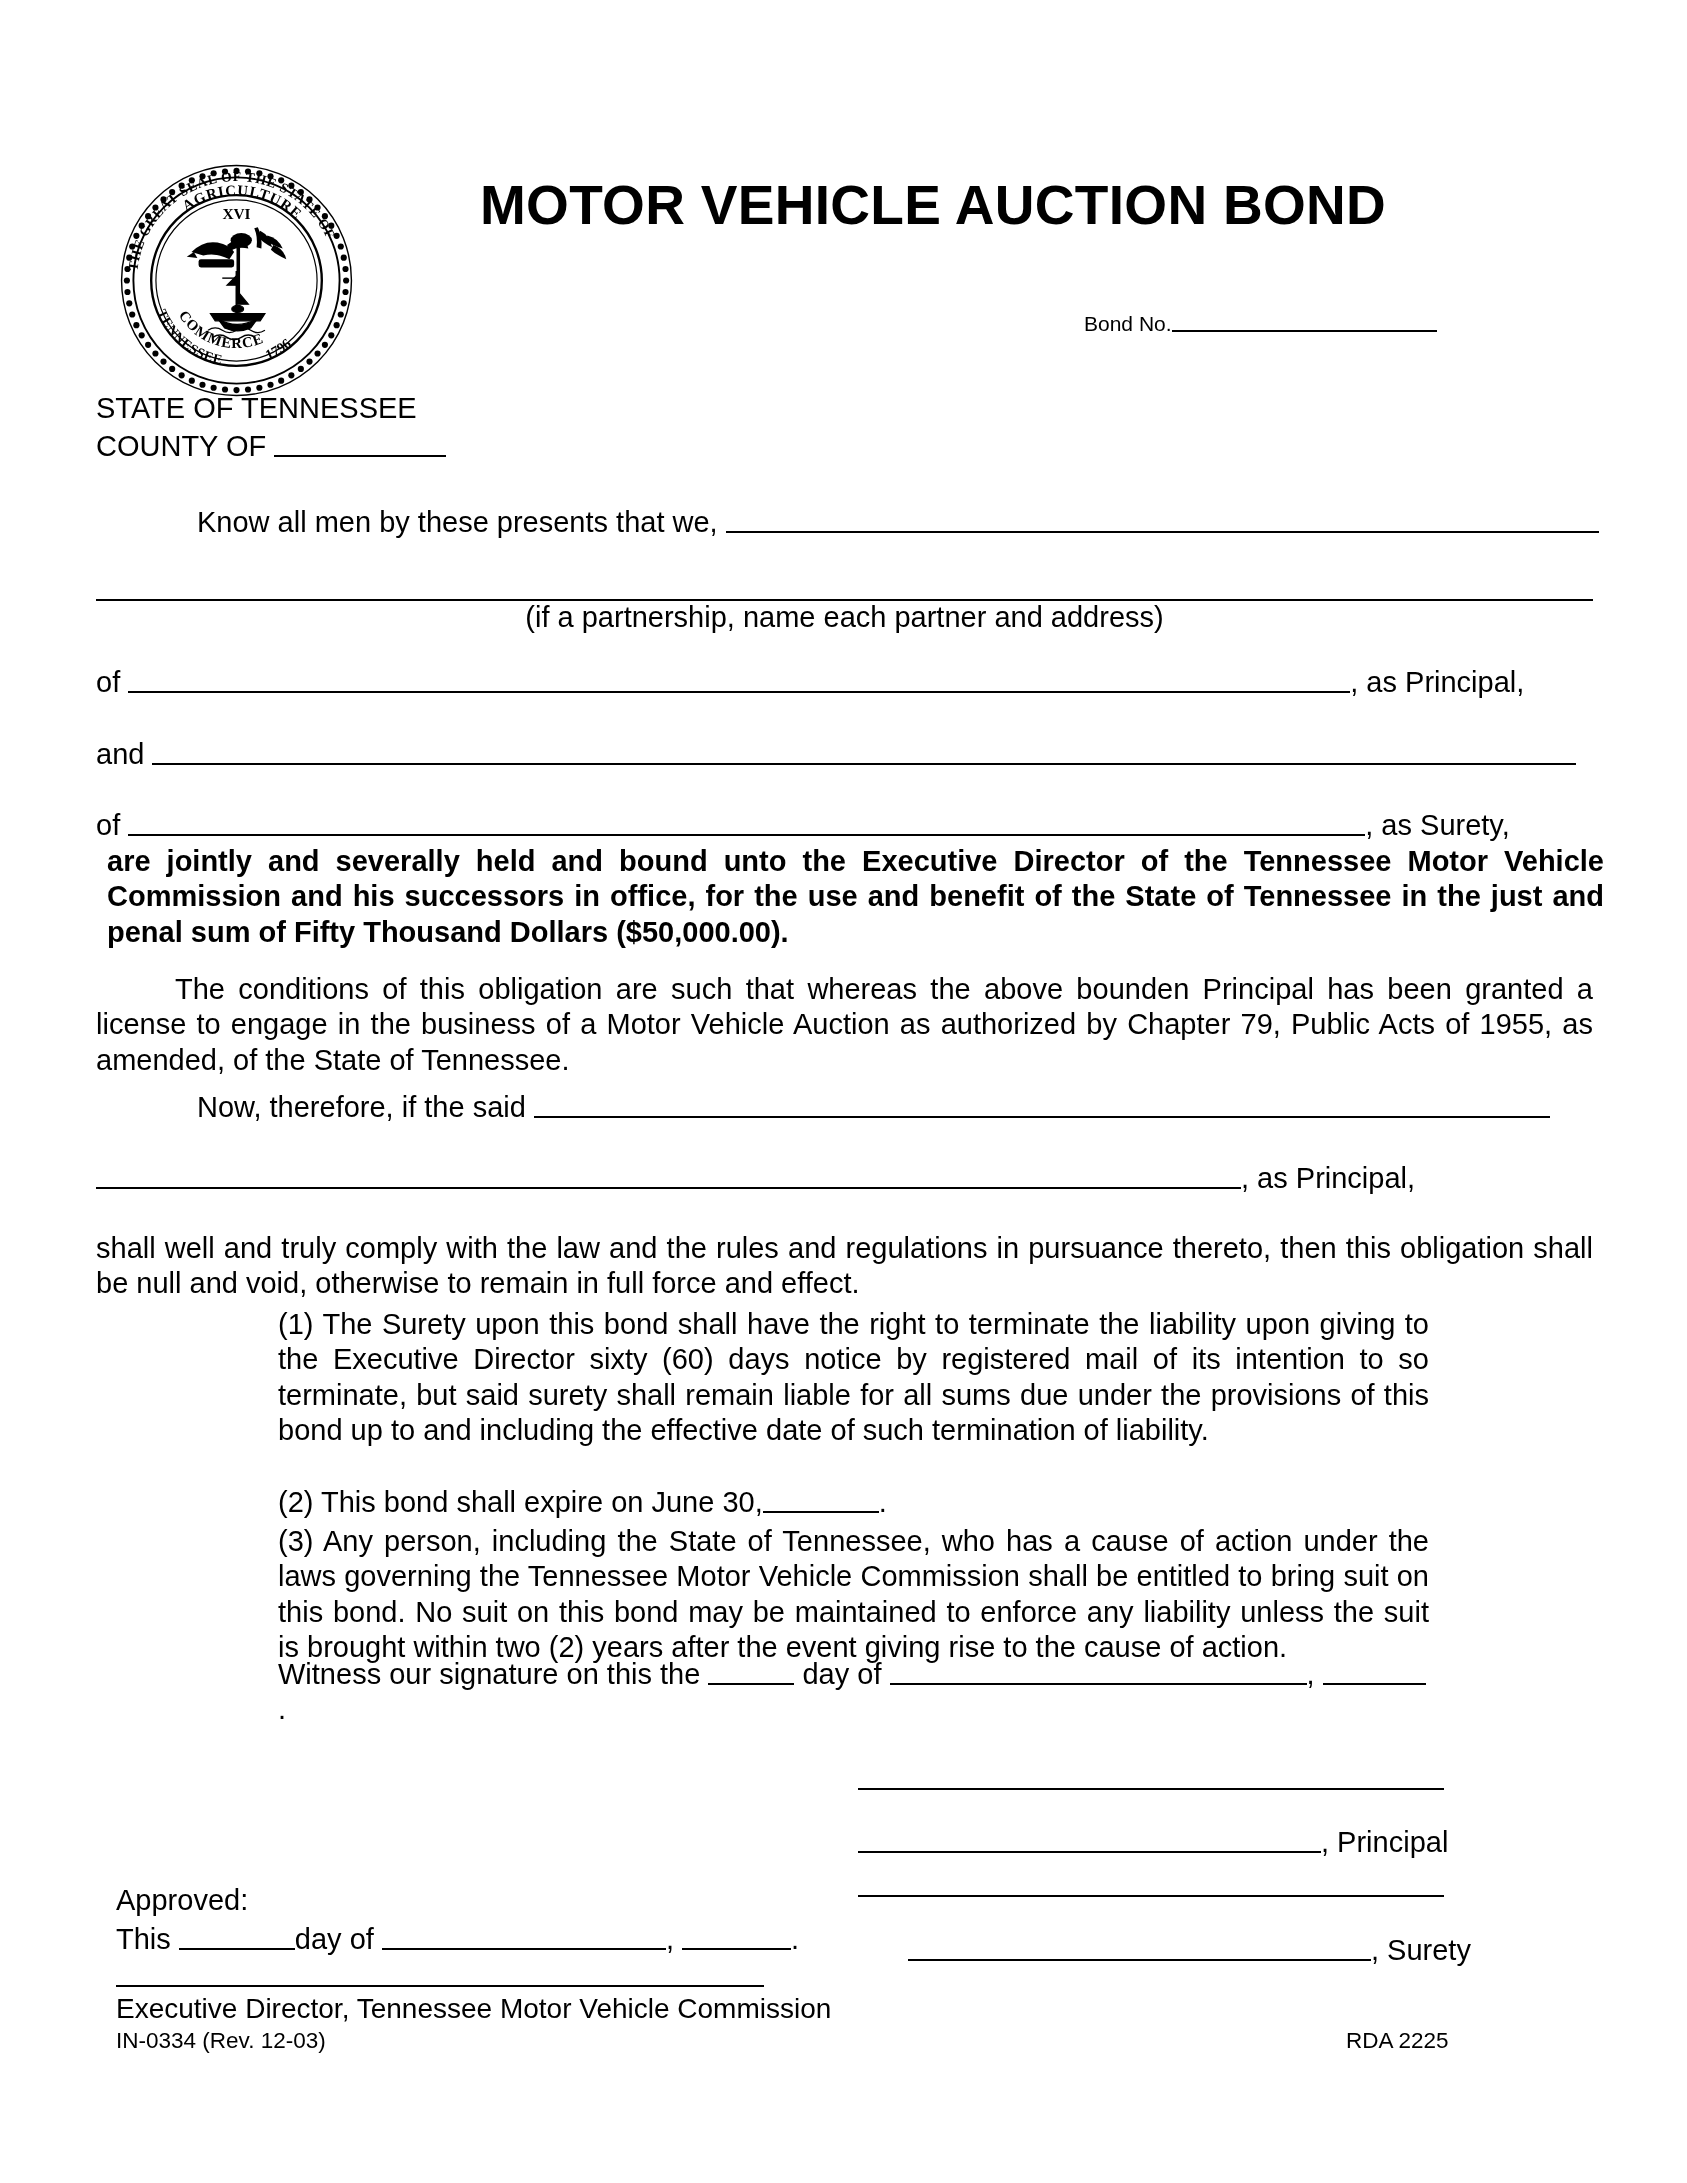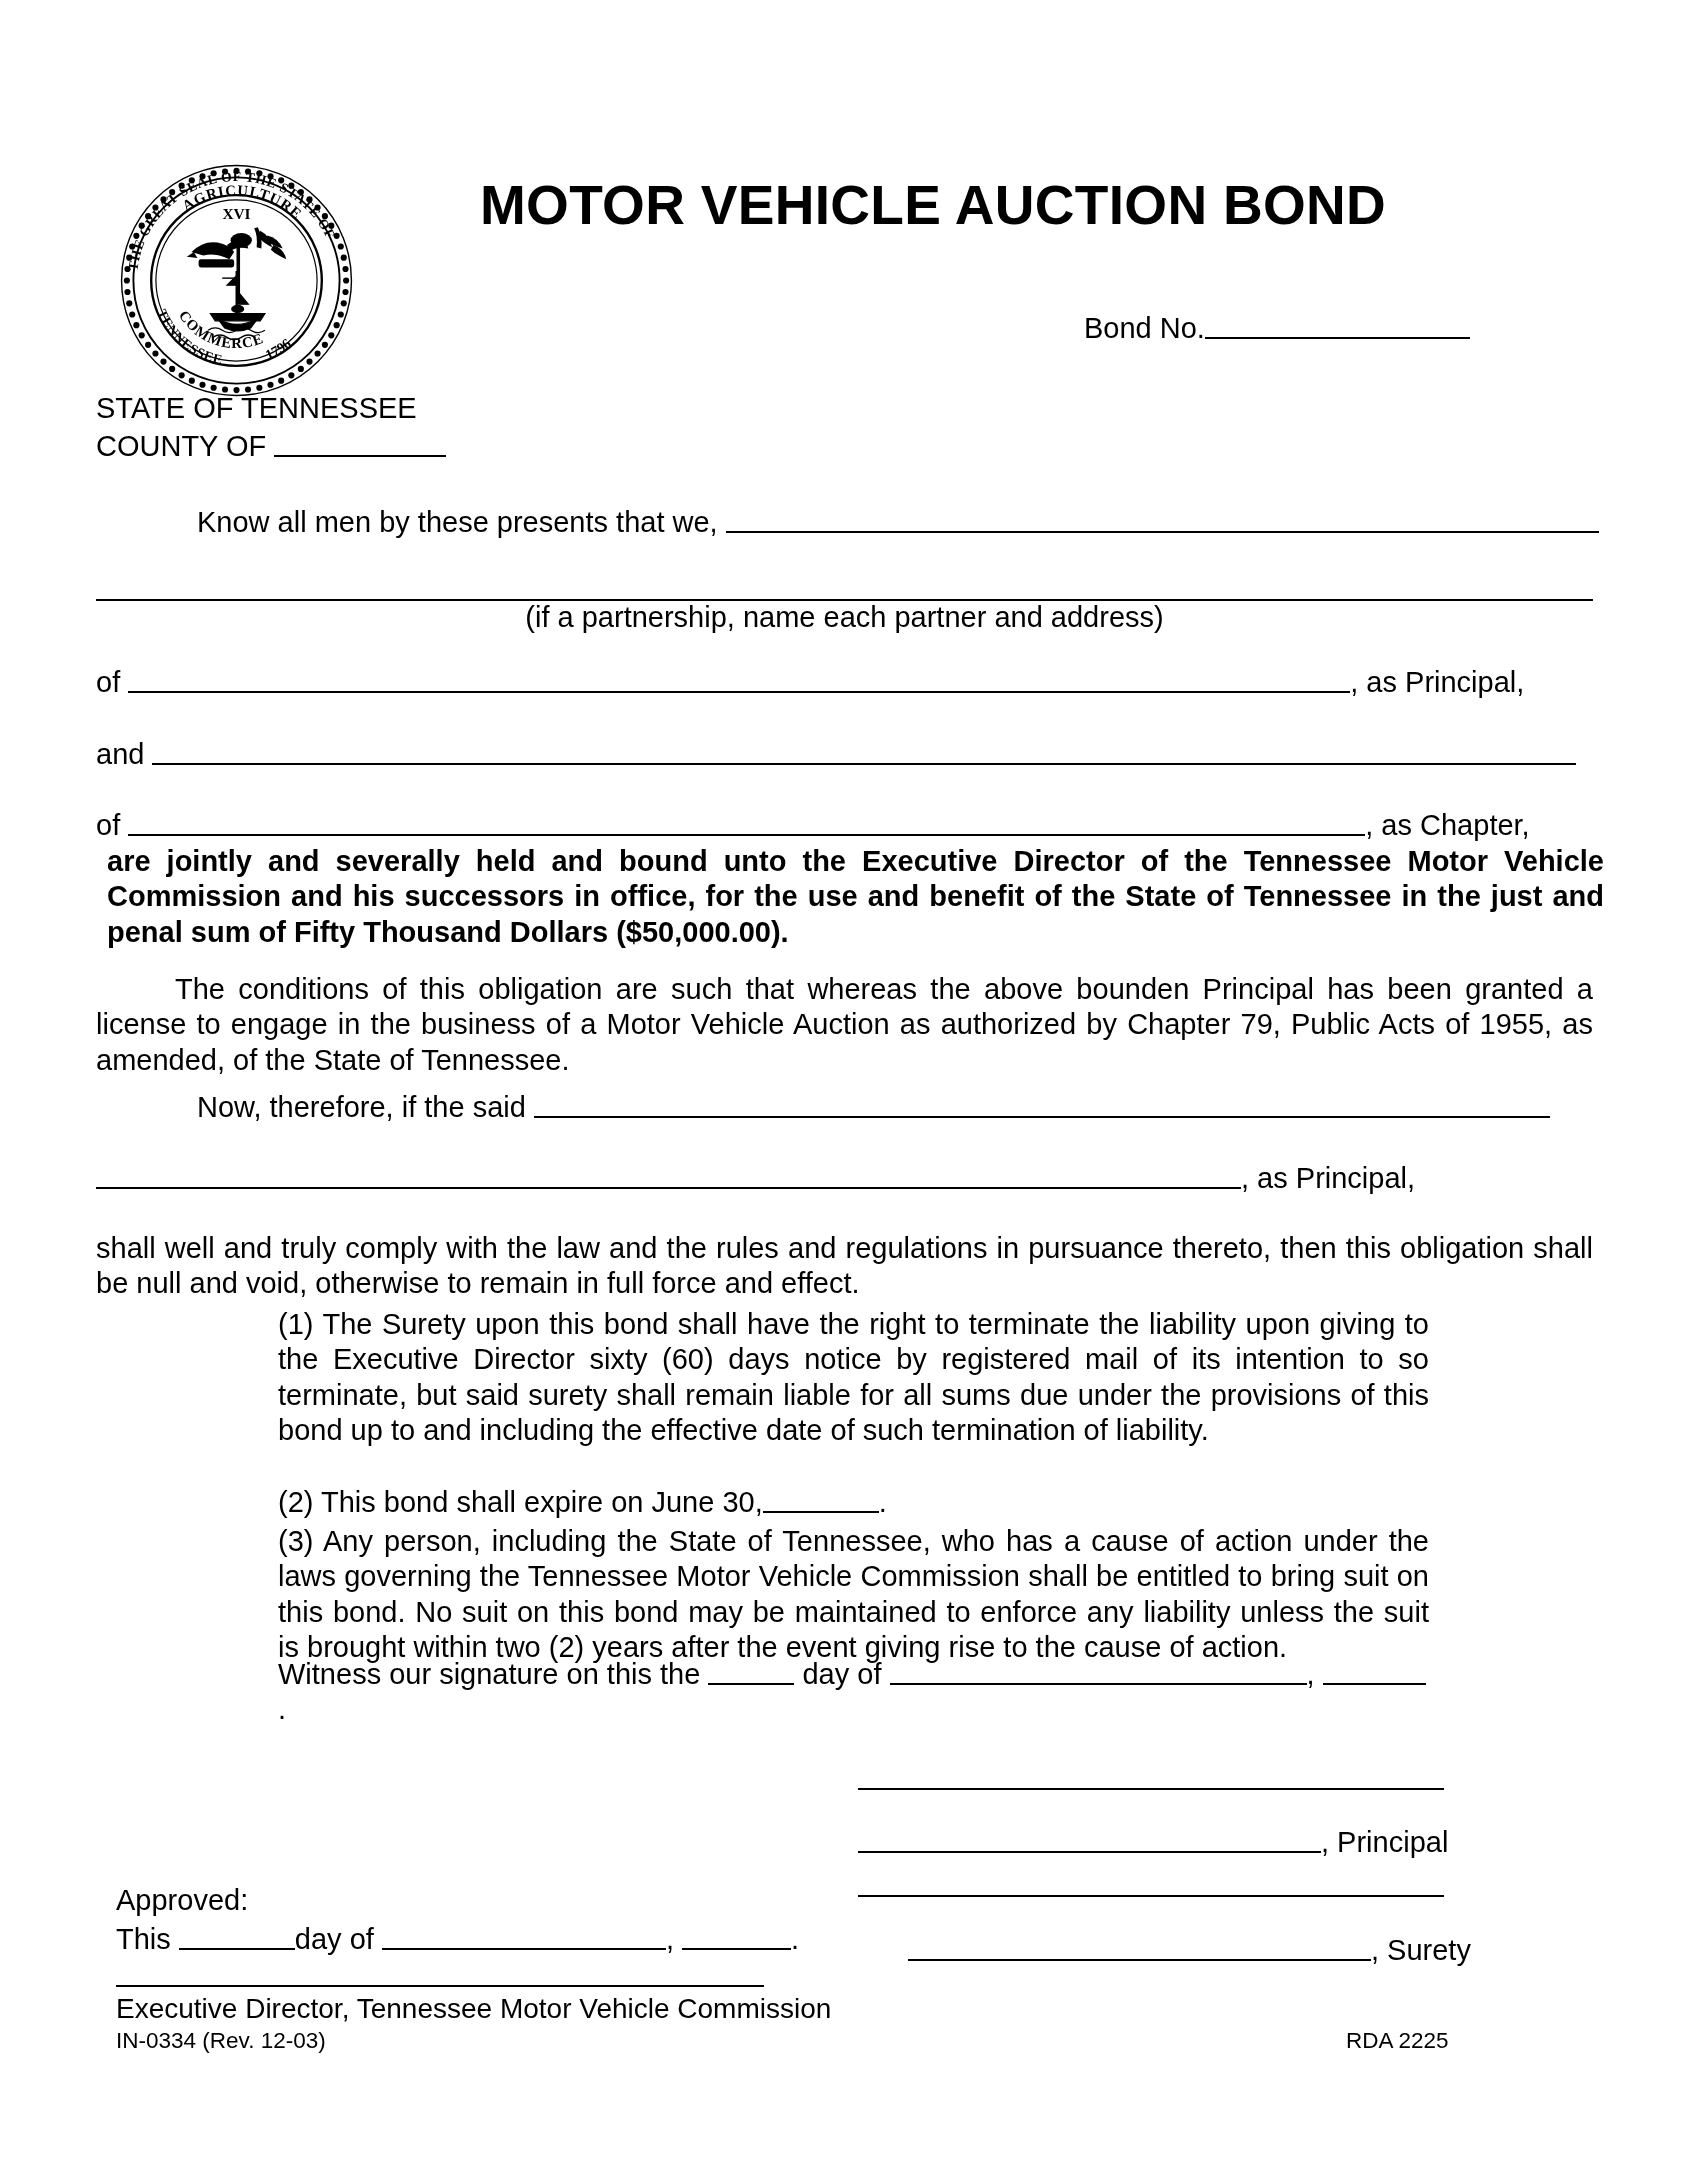--- a/index.html
+++ b/index.html
@@ -43,21 +43,21 @@
     font-size: 55px;
     font-weight: bold;
     letter-spacing: 0.3px;
     white-space: nowrap;
   }
 
   .bondno {
     position: absolute;
     left: 1084px;
     top: 312px;
-    font-size: 29px;
+    font-size: 21px;
     white-space: nowrap;
   }
   .bondno .rule {
     display: inline-block;
     width: 265px;
     border-bottom: 2.6px solid #000;
     vertical-align: -1.3px;
   }
 
   
@@ -279,21 +279,21 @@
       <span class="rule" style="width:1222px;"></span><span>, as Principal,</span>
     </div>
 
     <div class="ln" style="left:0; top:740px;">
       <span>and</span>
       <span class="rule" style="width:1424px;"></span>
     </div>
 
     <div class="ln" style="left:0; top:811px;">
       <span>of</span>
-      <span class="rule" style="width:1237px;"></span><span>, as Chapter,</span>
+      <span class="rule" style="width:1237px;"></span><span>, as Surety,</span>
     </div>
 
     <div class="blk" style="left:11px; top:844px; width:1497px; line-height:1.22;font-weight:bold;">
       <p>are jointly and severally held and bound unto the Executive Director of the Tennessee Motor Vehicle Commission and his successors in office, for the use and benefit of the State of Tennessee in the just and penal sum of Fifty Thousand Dollars ($50,000.00).</p>
     </div>
 
     <div class="blk indent" style="left:0; top:972px; width:1497px; line-height:1.22;">
       <p>The conditions of this obligation are such that whereas the above bounden Principal has been granted a license to engage in the business of a Motor Vehicle Auction as authorized by Chapter 79, Public Acts of 1955, as amended, of the State of Tennessee.</p>
     </div>
 

